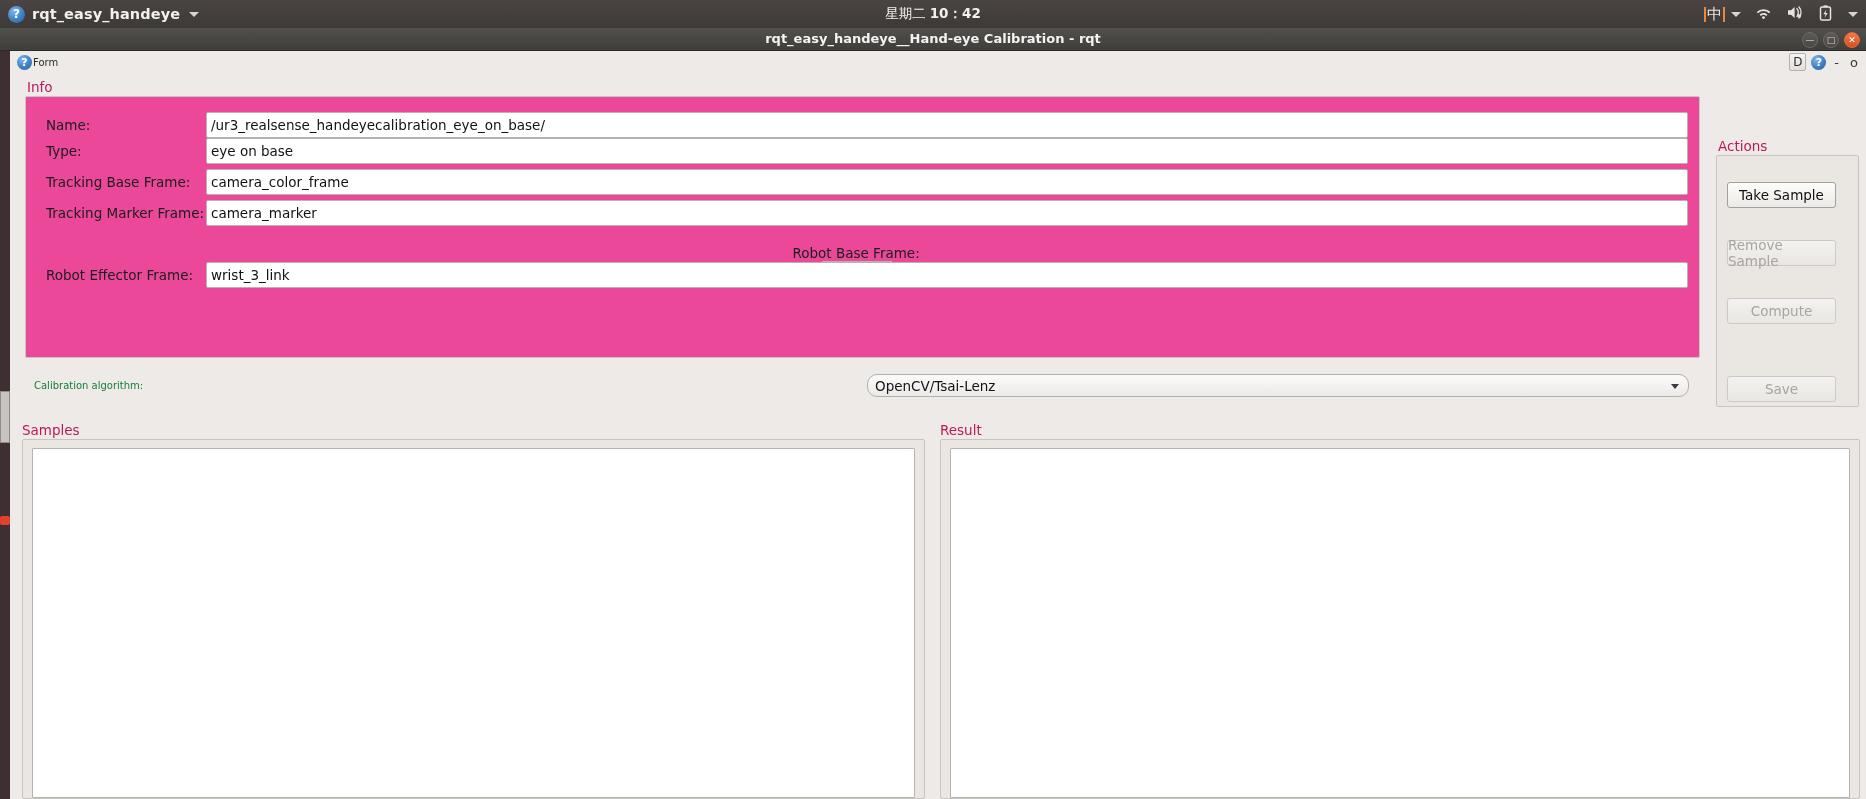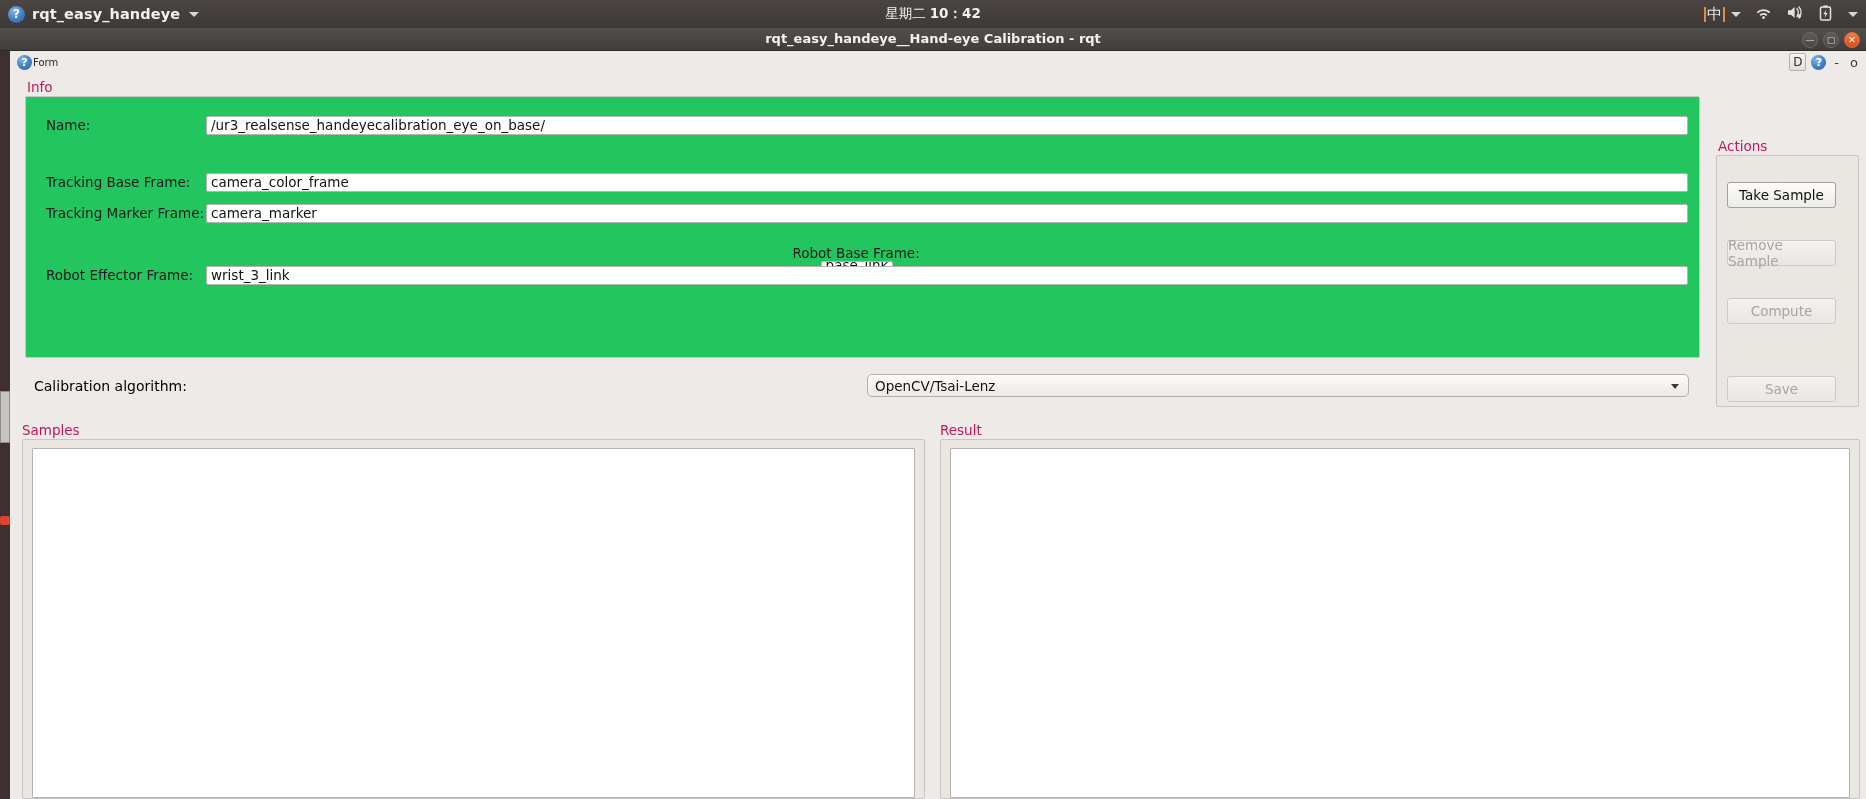--- a/index.html
+++ b/index.html
@@ -168,41 +168,41 @@
     position: absolute;
     font-size: 13.5px;
     color: #be185d;
   }
   #info-label { top: 28px; left: 27px; }
 
   #info-group {
     position: absolute;
     top: 45px; left: 25px;
     width: 1675px; height: 262px;
-    background: #22c55e;
+    background: #ec4899;
     border: 1px solid #c8c4c0;
     border-radius: 2px;
   }
   .field-row {
     position: absolute;
     left: 0; width: 100%;
     height: 24px;
     display: flex; align-items: center;
   }
   .field-label {
     width: 180px;
     text-align: left;
     padding-left: 20px;
     font-size: 13.5px;
     color: #1b1b1b;
     white-space: nowrap;
   }
   .field-input {
     flex: 1;
-    height: 19px;
+    height: 26px;
     margin-right: 11px;
     background: #ffffff;
     border: 1px solid #b7b3af;
     border-radius: 2px;
     padding: 0 4px;
     font-size: 13.5px;
     color: #121212;
     font-family: "DejaVu Sans", "Liberation Sans", sans-serif;
     display: flex; align-items: center;
     overflow: hidden; white-space: nowrap;
@@ -211,30 +211,30 @@
   
   #algo-row {
     position: absolute;
     top: 322px; left: 0;
     width: 1700px; height: 25px;
     display: flex; align-items: center;
   }
   #algo-label {
     position: absolute;
     left: 34px;
-    font-size: 14px;
-    color: #000000;
+    font-size: 10px;
+    color: #15803d;
   }
   #algo-select {
     position: absolute;
     left: 867px;
     width: 822px; height: 23px;
     background: linear-gradient(to bottom, #fcfbfa 0%, #eceae7 100%);
     border: 1px solid #b4b0ac;
-    border-radius: 5px;
+    border-radius: 10px;
     display: flex; align-items: center;
     padding-left: 7px;
     font-size: 13.5px;
     color: #141414;
   }
   #algo-arrow {
     position: absolute;
     right: 9px; top: 9px;
     width: 0; height: 0;
     border-left: 4px solid transparent;
@@ -370,20 +370,24 @@
       <span class="mini-glyph">o</span>
     </span>
   </div>
 
   <div id="info-label">Info</div>
   <div id="info-group">
     <div class="field-row" style="top:16px;">
       <span class="field-label">Name:</span>
       <span class="field-input">/ur3_realsense_handeyecalibration_eye_on_base/</span>
     </div>
+    <div class="field-row" style="top:42px;">
+      <span class="field-label">Type:</span>
+      <span class="field-input">eye on base</span>
+    </div>
     <div class="field-row" style="top:73px;">
       <span class="field-label">Tracking Base Frame:</span>
       <span class="field-input">camera_color_frame</span>
     </div>
     <div class="field-row" style="top:104px;">
       <span class="field-label">Tracking Marker Frame:</span>
       <span class="field-input">camera_marker</span>
     </div>
     <div class="field-row" style="top:148px;flex-direction:column;">
       <span class="field-label">Robot Base Frame:</span>

